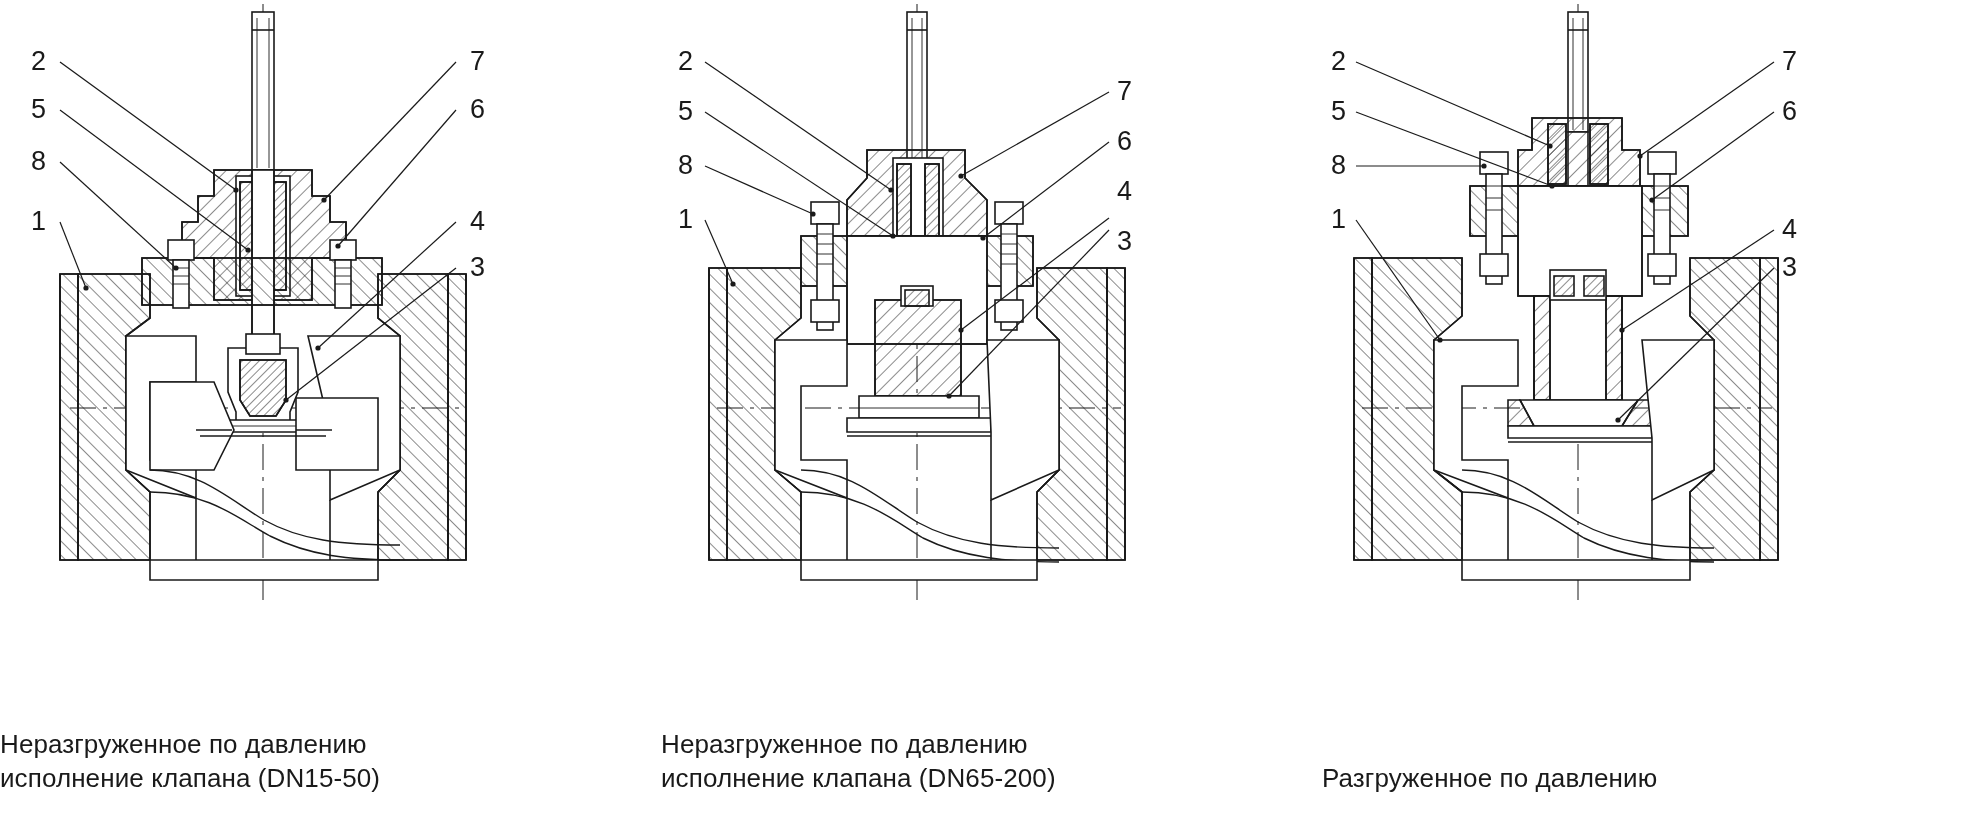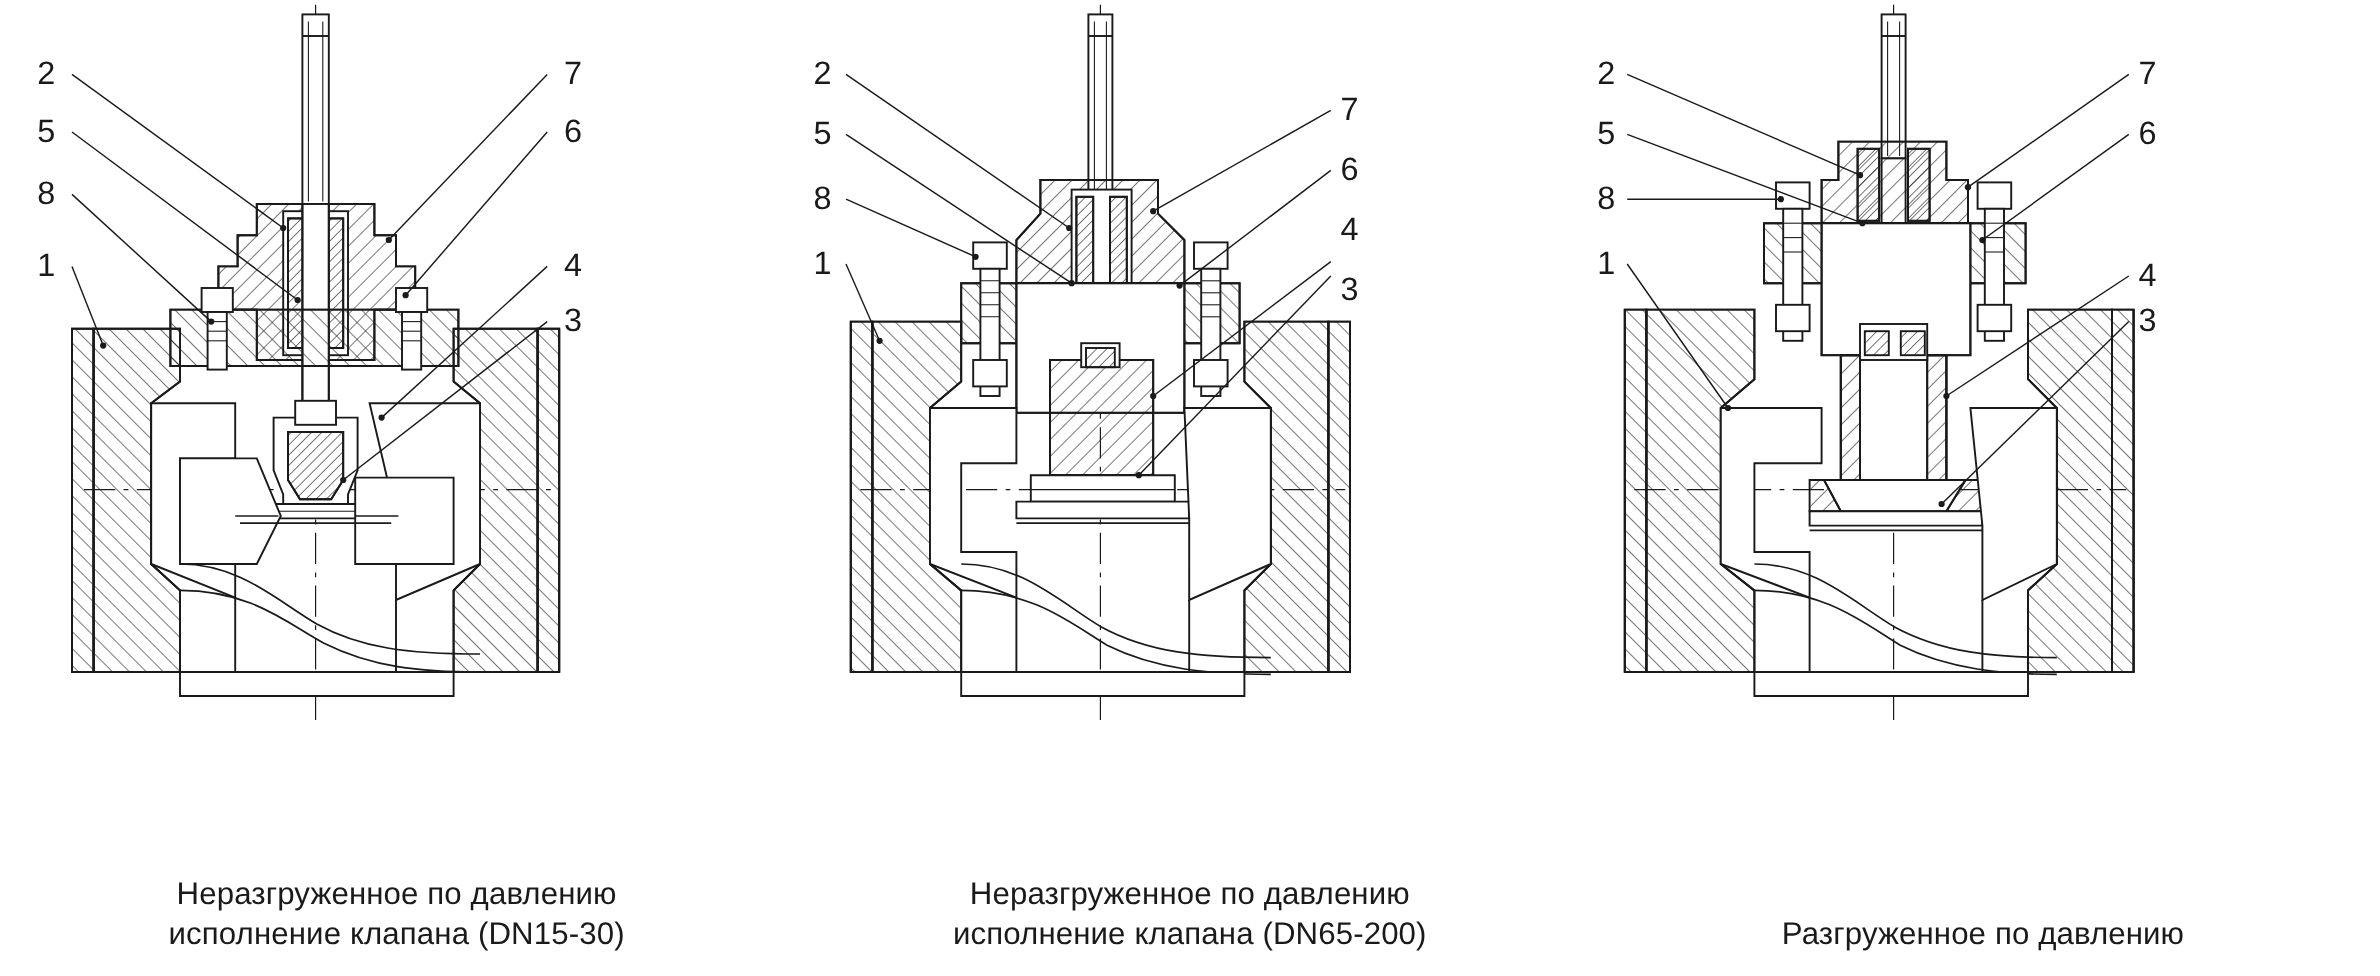--- a/index.html
+++ b/index.html
@@ -38,21 +38,20 @@
     position: absolute;
     left: 0;
     top: 0;
     display: block;
   }
   .caption {
     position: absolute;
     left: 0;
     bottom: 18px;
     width: 661px;
-    text-align: center;
     font-size: 26px;
     line-height: 34px;
     color: #1a1a1a;
     letter-spacing: 0.1px;
   }
   .caption .cap-line {
     display: block;
   }
 </style>
 </head>
@@ -206,21 +205,21 @@
           <text x="46" y="230" text-anchor="end">1</text>
           <text x="470" y="70" text-anchor="start">7</text>
           <text x="470" y="118" text-anchor="start">6</text>
           <text x="470" y="230" text-anchor="start">4</text>
           <text x="470" y="276" text-anchor="start">3</text>
         </g>
       </svg>
 
       <div class="caption">
         <span class="cap-line">Неразгруженное по давлению</span>
-        <span class="cap-line">исполнение клапана (DN15-30)</span>
+        <span class="cap-line">исполнение клапана (DN15-50)</span>
       </div>
     </div>
 
     <div class="figure">
       <svg width="661" height="813" viewBox="0 0 661 813" xmlns="http://www.w3.org/2000/svg">
         <defs>
           <pattern id="h2a" width="10" height="10" patternUnits="userSpaceOnUse" patternTransform="rotate(45)">
             <line x1="0" y1="0" x2="0" y2="10" stroke="#1a1a1a" stroke-width="1"></line>
           </pattern>
           <pattern id="h2b" width="10" height="10" patternUnits="userSpaceOnUse" patternTransform="rotate(-45)">

